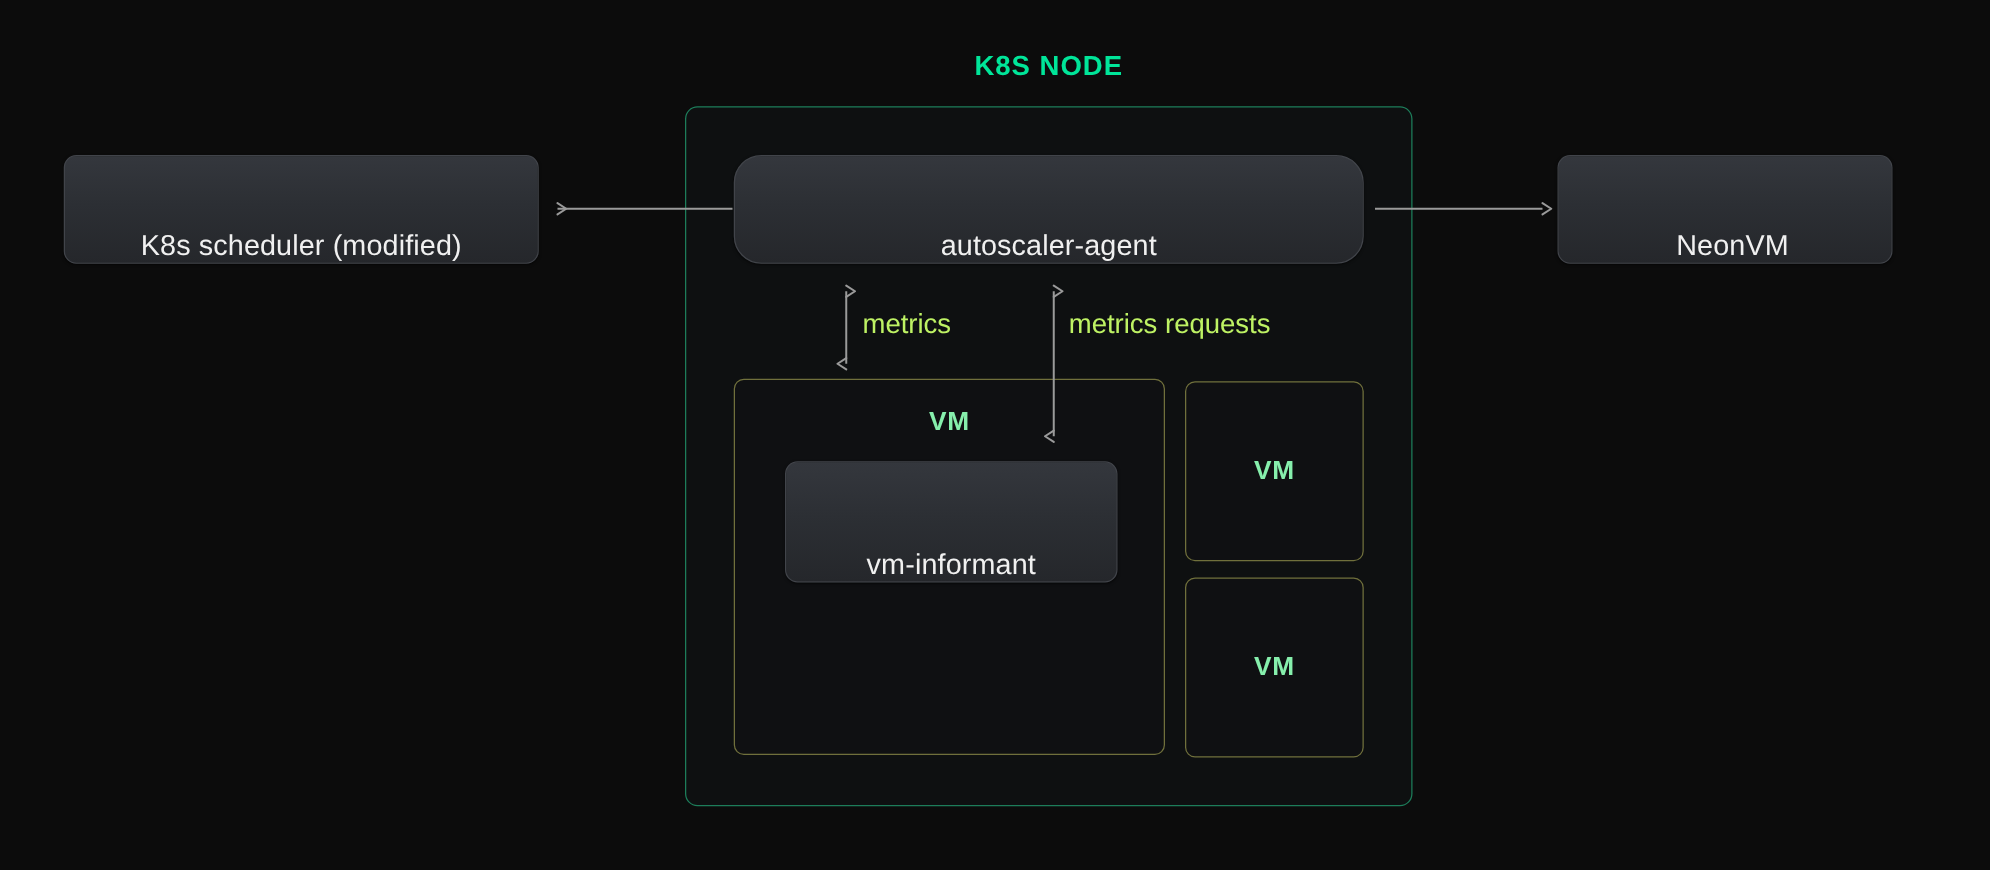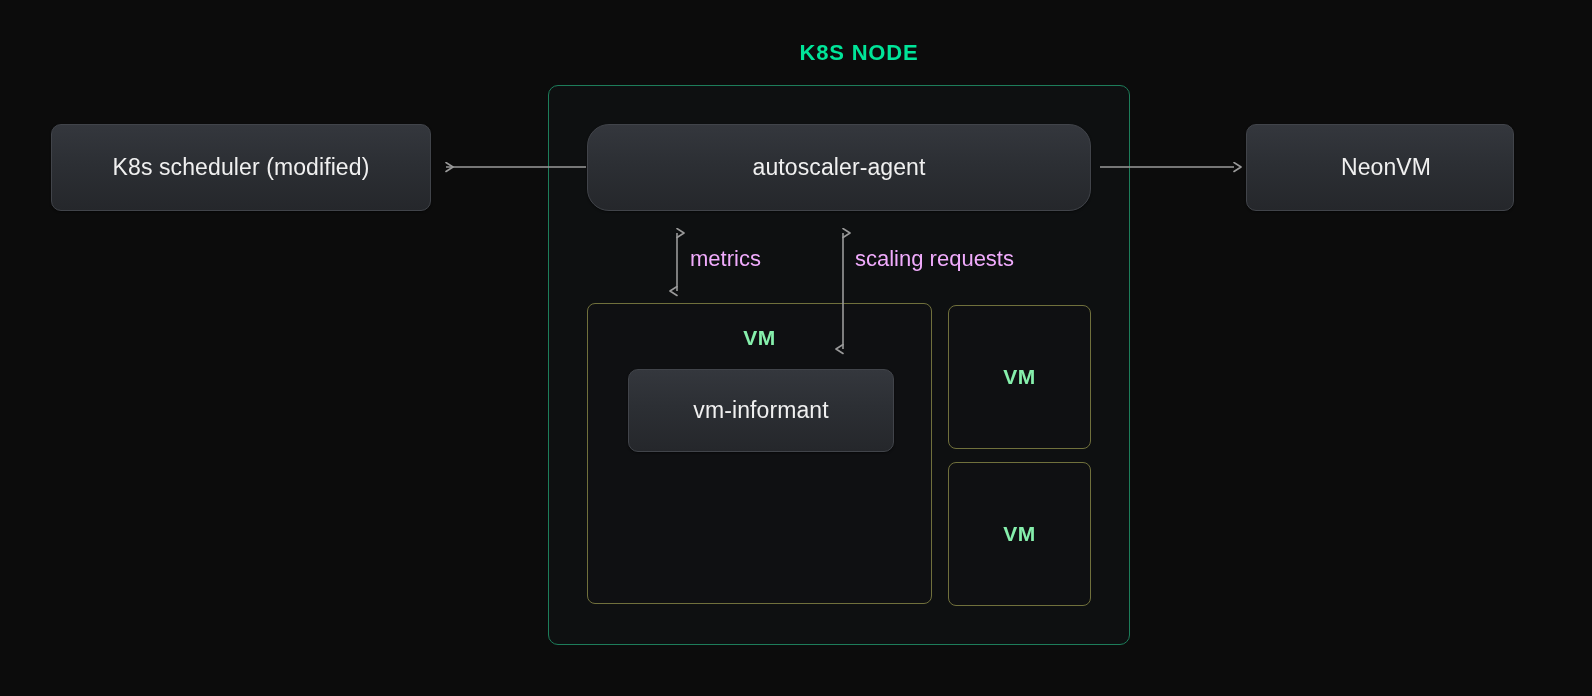--- a/index.html
+++ b/index.html
@@ -19,21 +19,21 @@
 
   #diagram {
     position: absolute;
     inset: 0;
   }
 
   
   .node {
     position: absolute;
     display: flex;
-    align-items: center;
+    align-items: flex-end;
     justify-content: center;
     text-align: center;
   }
 
   
   .card {
     background: linear-gradient(180deg, #34373d 0%, #2c2f34 45%, #25272b 100%);
     border: 1px solid #41444a;
     border-radius: 10px;
     color: #f0f0f0;
@@ -50,21 +50,21 @@
     top: 85px;
     width: 582px;
     height: 560px;
     border: 1.5px solid #1d7d5a;
     border-radius: 10px;
     background: #0e1011;
   }
 
   .k8s-title {
     position: absolute;
-    left: 568px;
+    left: 548px;
     top: 40px;
     width: 582px;
     text-align: center;
     color: #00e599;
     font-size: 22px;
     font-weight: 700;
     letter-spacing: .8px;
   }
 
   
@@ -81,21 +81,21 @@
     text-align: center;
     color: #86efac;
     font-size: 21px;
     font-weight: 700;
     letter-spacing: .6px;
   }
 
   
   .conn-label {
     position: absolute;
-    color: #f0abfc;
+    color: #bef264;
     font-size: 22px;
     white-space: nowrap;
   }
 
   svg.arrows {
     position: absolute;
     inset: 0;
     width: 1592px;
     height: 696px;
     pointer-events: none;
@@ -119,37 +119,37 @@
     <span>NeonVM</span>
   </div>
 
   <div class="node card" style="left:587px; top:124px; width:504px; height:87px;border-radius:22px;">
     <span>autoscaler-agent</span>
   </div>
 
   <div class="vmbox" style="left:587px; top:303px; width:345px; height:301px;">
     <div class="vm-label" style="top:22px;">VM</div>
 
-    <div class="node card" style="left:40px; top:65px; width:266px; height:83px; position:absolute;">
+    <div class="node card" style="left:40px; top:65px; width:266px; height:97px; position:absolute;">
       <span>vm-informant</span>
     </div>
 
   </div>
 
   <div class="vmbox" style="left:948px; top:305px; width:143px; height:144px; display:flex; align-items:center; justify-content:center;">
     <div class="vm-label" style="position:static;">VM</div>
   </div>
 
   <div class="vmbox" style="left:948px; top:462px; width:143px; height:144px; display:flex; align-items:center; justify-content:center;">
     <div class="vm-label" style="position:static;">VM</div>
   </div>
 
   <div class="conn-label" style="left:690px; top:246px;">metrics</div>
 
-  <div class="conn-label" style="left:855px; top:246px;">scaling requests</div>
+  <div class="conn-label" style="left:855px; top:246px;">metrics requests</div>
 
   <svg class="arrows" viewBox="0 0 1592 696">
     <defs>
       <marker id="head-left" markerWidth="11" markerHeight="11" refX="9" refY="5.5" orient="auto" markerUnits="userSpaceOnUse">
         <path d="M9,1 L2,5.5 L9,10" fill="none" stroke="#9a9a9a" stroke-width="1.6" stroke-linecap="round" stroke-linejoin="round"></path>
       </marker>
       <marker id="head-right" markerWidth="11" markerHeight="11" refX="2" refY="5.5" orient="auto" markerUnits="userSpaceOnUse">
         <path d="M2,1 L9,5.5 L2,10" fill="none" stroke="#9a9a9a" stroke-width="1.6" stroke-linecap="round" stroke-linejoin="round"></path>
       </marker>
       <marker id="head-up" markerWidth="11" markerHeight="11" refX="5.5" refY="9" orient="auto" markerUnits="userSpaceOnUse">

